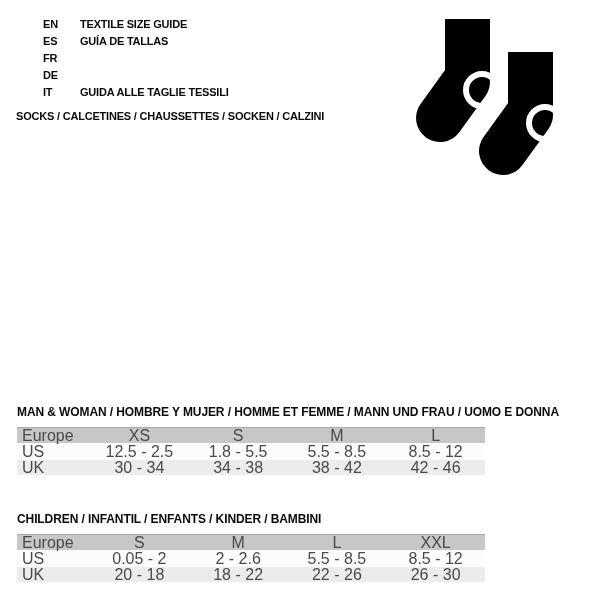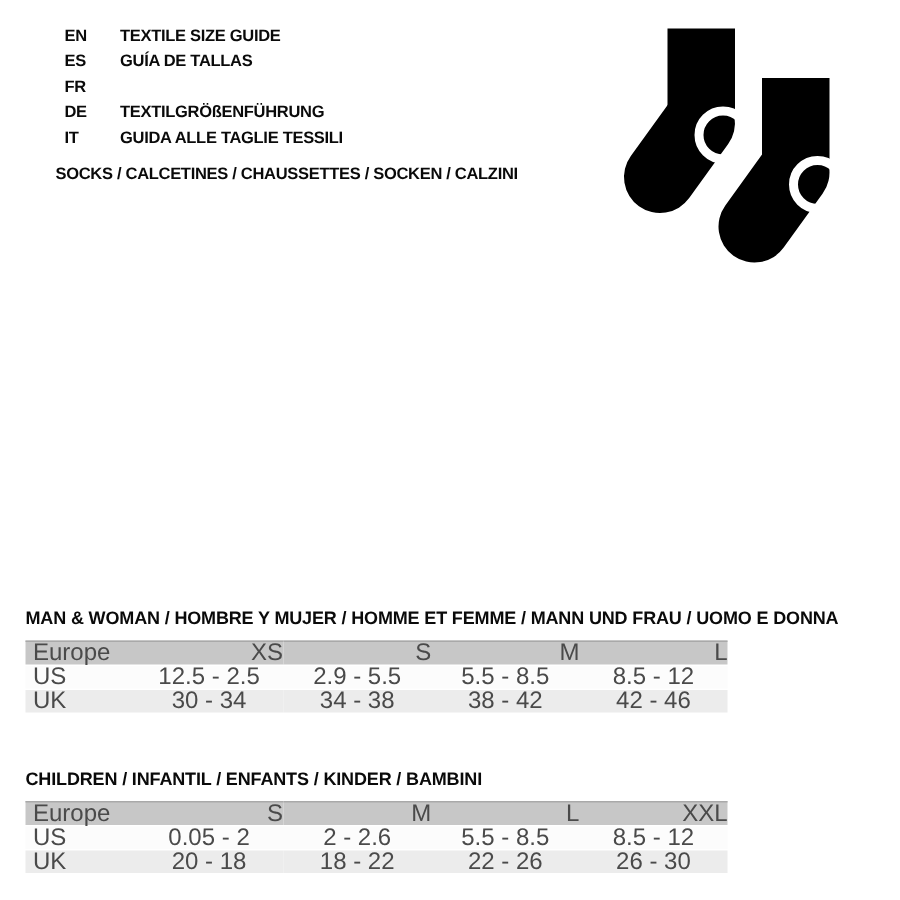--- a/index.html
+++ b/index.html
@@ -26,21 +26,21 @@
     font-weight: 700;
     font-size: 11px;
     letter-spacing: -0.2px;
     color: #0a0a0a;
   }
   .lang-code { width: 37px; }
 
   
   .category-heading {
     position: absolute;
-    left: 37px;
+    left: 16px;
     top: 110px;
     font-weight: 700;
     font-size: 11px;
     letter-spacing: -0.2px;
     color: #0a0a0a;
   }
 
   
   .socks-svg {
     position: absolute;
@@ -77,21 +77,21 @@
     font-size: 16px;
     color: #4a4a4a;
   }
   .size-table col.region-col { width: 73px; }
   .size-table th {
     background: #c7c7c7;
     border-top: 1px solid #a9a9a9;
     height: 15px;
     line-height: 15px;
     font-weight: 400;
-    text-align: right;
+    text-align: center;
   }
   .size-table td {
     height: 15px;
     line-height: 15px;
     text-align: center;
   }
   .size-table th:first-child,
   .size-table td:first-child {
     text-align: left;
     padding-left: 5px;
@@ -109,21 +109,20 @@
   </div>
   <div class="lang-row">
     <span class="lang-code">ES</span>
     <span class="lang-label">GUÍA DE TALLAS</span>
   </div>
   <div class="lang-row">
     <span class="lang-code">FR</span>
   </div>
   <div class="lang-row">
     <span class="lang-code">DE</span>
-    <span class="lang-label">TEXTILGRÖßENFÜHRUNG</span>
   </div>
   <div class="lang-row">
     <span class="lang-code">IT</span>
     <span class="lang-label">GUIDA ALLE TAGLIE TESSILI</span>
   </div>
 </div>
 
 <div class="category-heading">SOCKS / CALCETINES / CHAUSSETTES / SOCKEN / CALZINI</div>
 
 <svg class="socks-svg" viewBox="0 0 165 170" xmlns="http://www.w3.org/2000/svg" aria-hidden="true">
@@ -162,21 +161,21 @@
         <th>XS</th>
         <th>S</th>
         <th>M</th>
         <th>L</th>
       </tr>
     </thead>
     <tbody>
       <tr class="row-us">
         <td>US</td>
         <td>12.5 - 2.5</td>
-        <td>2.9 - 5.5</td>
+        <td>1.8 - 5.5</td>
         <td>5.5 - 8.5</td>
         <td>8.5 - 12</td>
       </tr>
       <tr class="row-uk">
         <td>UK</td>
         <td>30 - 34</td>
         <td>34 - 38</td>
         <td>38 - 42</td>
         <td>42 - 46</td>
       </tr>

